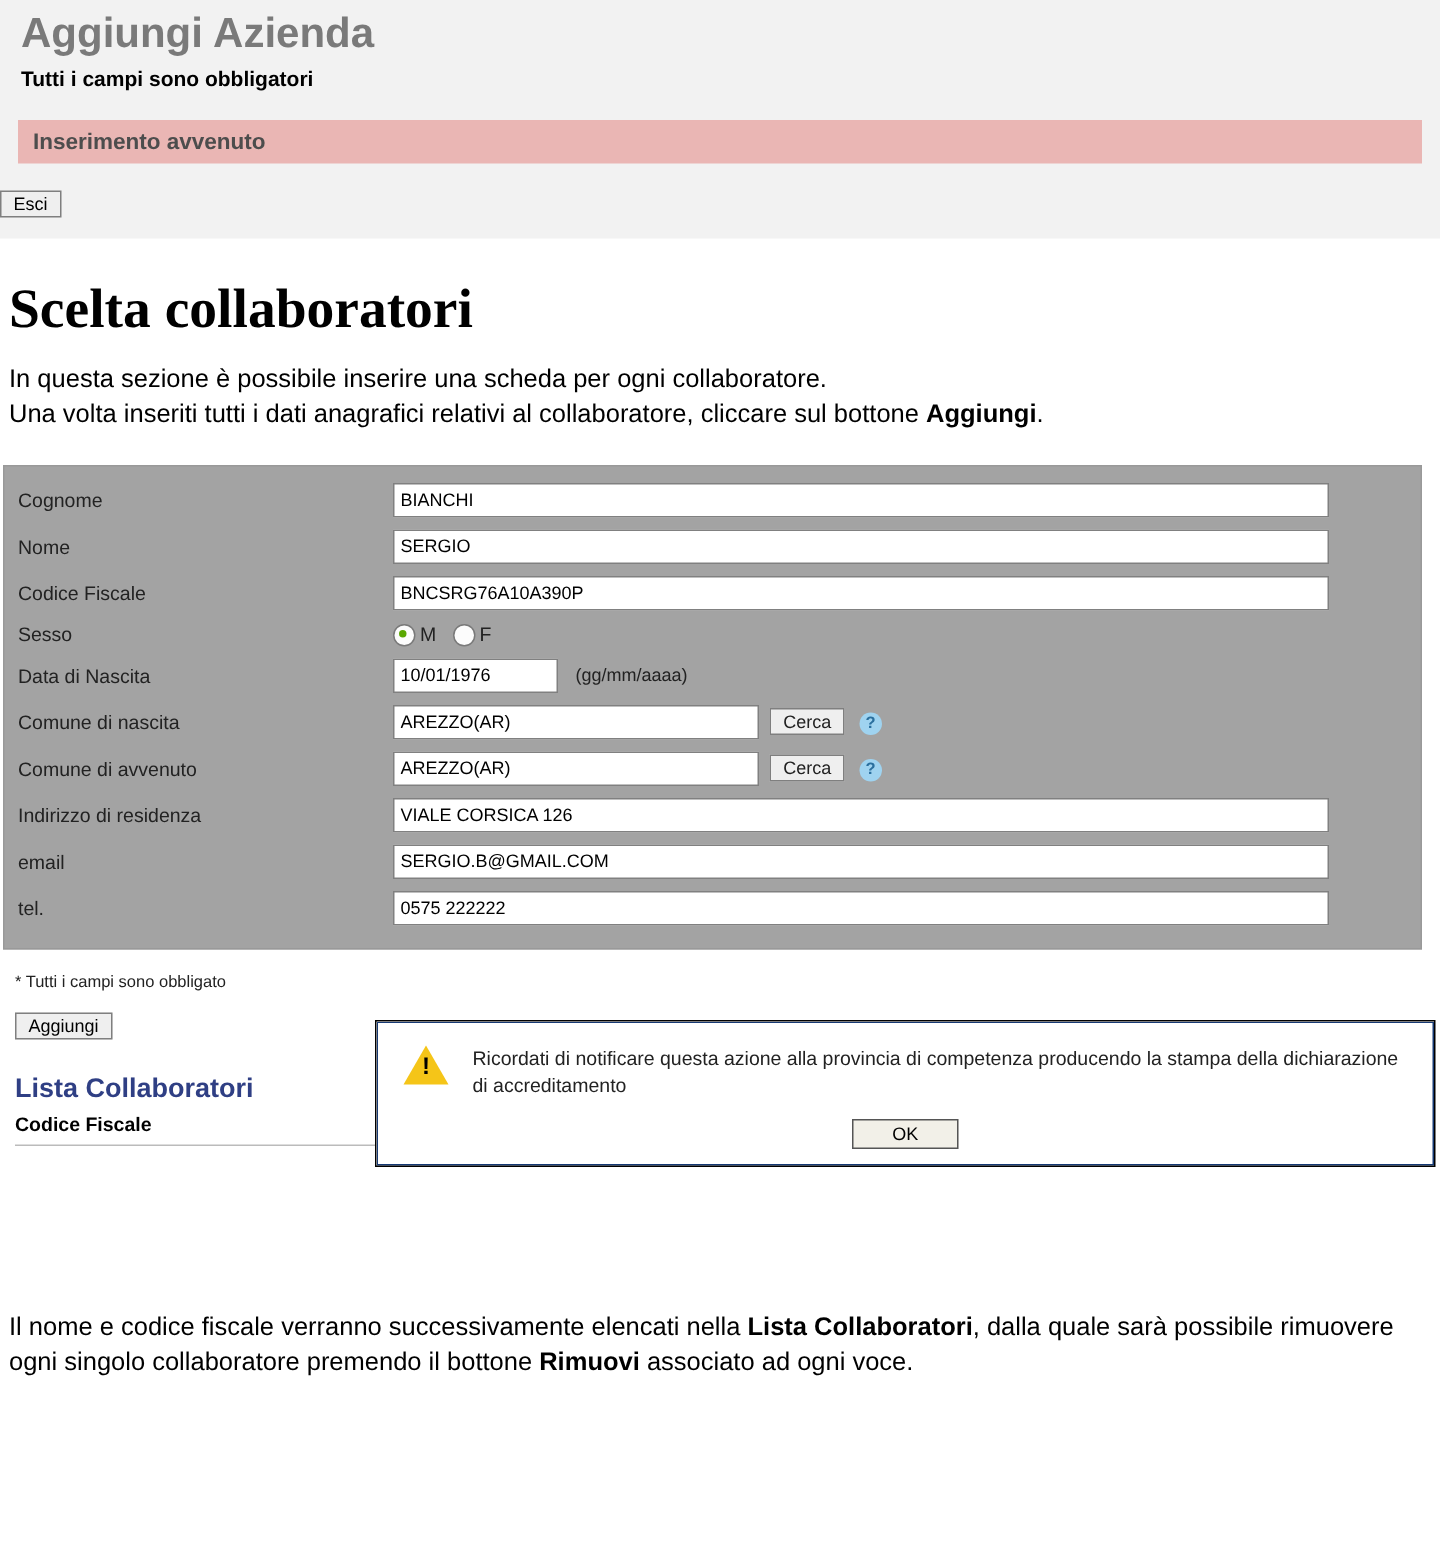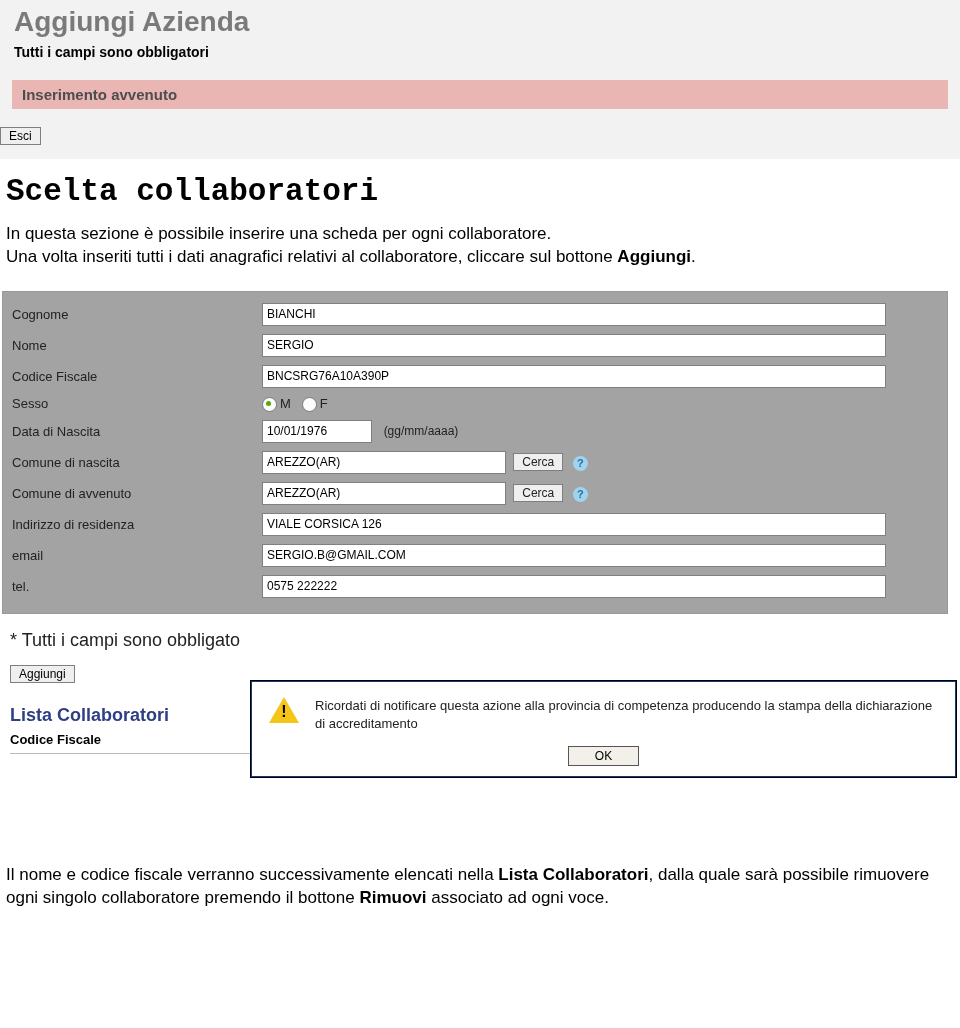--- a/index.html
+++ b/index.html
@@ -2,34 +2,34 @@
 <html><head>
 <meta charset="utf-8">
 <style>
 html,body{margin:0;padding:0;background:#fff;font-family:Verdana,Geneva,sans-serif;font-size:13px;color:#000;width:960px}
 .top-panel{background:#f2f2f2;padding:0 0 14px 0}
 .top-title{font-family:"Trebuchet MS",Verdana,sans-serif;font-size:28px;font-weight:bold;color:#7a7a7a;padding:6px 10px 0 14px}
 .top-subtitle{font-family:"Trebuchet MS",Verdana,sans-serif;font-size:14px;font-weight:bold;color:#000;padding:6px 10px 8px 14px}
 .pink-bar{background:#eab6b4;color:#4d4d4d;font-family:"Trebuchet MS",Verdana,sans-serif;font-size:15px;font-weight:bold;padding:6px 10px;margin:12px}
 .esci-row{text-align:left;padding-top:6px}
 .btn{font-family:Verdana,sans-serif;font-size:12px;background:#efefef;border:1px solid #7f7f7f;padding:1px 8px;display:inline-block}
-.section-heading{font-family:Liberation Mono, monospace;font-size:31px;font-weight:bold;margin:15px 0 14px 6px}
+.section-heading{font-family:Liberation Serif, serif;font-size:37px;font-weight:bold;margin:26px 0 14px 6px}
 .para{font-family:Verdana,sans-serif;font-size:17px;line-height:1.35;margin:6px 6px 22px 6px}
 .form-panel{background:#a3a3a3;border:1px solid #999;padding:4px 0 8px 8px;width:936px;margin-left:2px;font-family:"Trebuchet MS",Verdana,sans-serif;font-size:13px;color:#222}
 .form-panel table{border-collapse:separate;border-spacing:0 6px}
 .form-panel td.lab{width:248px}
 .form-panel input[type=text]{font-family:Verdana,sans-serif;font-size:12px;background:#fff;border:1px solid #808080;padding:2px 4px;height:17px}
 .inp-wide{width:614px}
 .inp-med{width:234px}
 .inp-date{width:100px}
 .hint{margin-left:8px;font-size:12px;color:#222}
 .radio{display:inline-block;width:13px;height:13px;border:1px solid #7a7a7a;border-radius:50%;background:#fcfcfc;vertical-align:middle;margin-right:3px;position:relative}
 .radio.selected::after{content:"";position:absolute;left:3px;top:3px;width:5px;height:5px;border-radius:50%;background:#5aa700}
 .help{display:inline-block;width:15px;height:15px;border-radius:50%;background:#9fd3f0;color:#2a6f9e;font-size:11px;font-weight:bold;text-align:center;line-height:15px;margin-left:6px;vertical-align:middle}
-.below-form{font-family:"Trebuchet MS",Verdana,sans-serif;font-size:18px;color:#222;margin:16px 0 0 10px}
+.below-form{font-family:"Trebuchet MS",Verdana,sans-serif;font-size:11px;color:#222;margin:16px 0 0 10px}
 .aggiungi-row{margin:14px 0 0 10px}
 .lista-title{font-family:"Trebuchet MS",Verdana,sans-serif;font-size:18px;font-weight:bold;color:#2f3f84;margin:22px 0 6px 10px}
 .lista-header{font-family:"Trebuchet MS",Verdana,sans-serif;font-size:13px;font-weight:bold;color:#000;margin:0 0 0 10px;padding-bottom:6px;border-bottom:1px solid #bbb;width:936px}
 
 .dialog{position:absolute;left:250px;top:680px;width:705px;background:#fff;border:1px solid #000;box-shadow:0 0 0 1px #163a75 inset}
 .dlg-titlebar{background:linear-gradient(#3a79e0,#1f54b5);color:#fff;font-family:"Trebuchet MS",Verdana,sans-serif;font-size:13px;font-weight:bold;padding:4px 6px;position:relative}
 .dlg-close{position:absolute;right:4px;top:3px;width:19px;height:17px;background:#e26746;border:1px solid #9c3b22;color:#fff;font-size:13px;font-weight:bold;line-height:15px;text-align:center}
 .dlg-body{display:flex;align-items:flex-start;padding:16px 18px 10px 18px;font-family:"Trebuchet MS",Verdana,sans-serif;font-size:13px;color:#222}
 .dlg-icon{flex:0 0 auto;margin-right:16px}
 .warn-triangle{width:0;height:0;border-left:15px solid transparent;border-right:15px solid transparent;border-bottom:26px solid #f5c518;position:relative}

